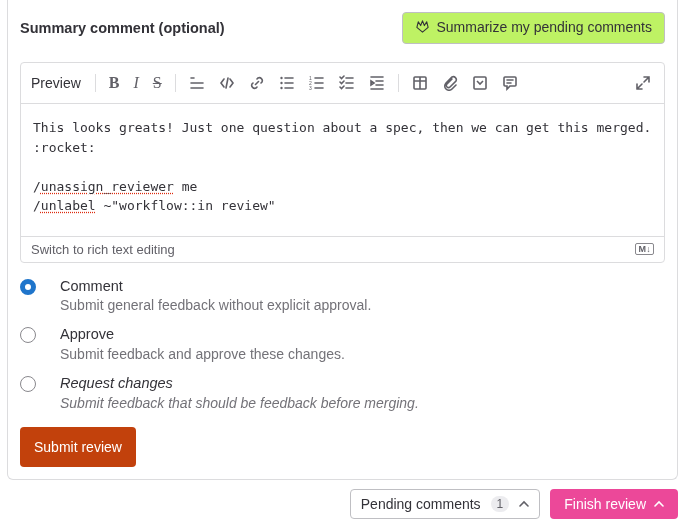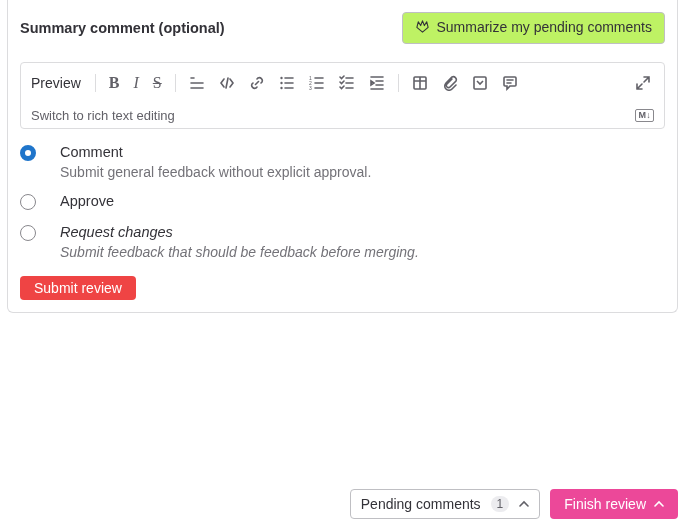--- a/index.html
+++ b/index.html
@@ -111,22 +111,22 @@
   .radio {
     width: 16px; height: 16px; border-radius: 50%;
     border: 1px solid #89888d; margin-top: 2px; flex-shrink: 0;
     display: inline-flex; align-items: center; justify-content: center;
     cursor: pointer;
   }
   .radio.checked { border: 5px solid #1f75cb; }
   .rlabel { font-size: 14.5px; color: #333238; line-height: 1.3; }
   .rdesc { font-size: 14px; color: #737278; margin-top: 2px; }
   .submit-btn {
-    background: #ef4444; color: #fff; border: none; border-radius: 4px;
-    padding: 4px 14px; font-size: 14px; font-weight: 500; cursor: pointer;
+    background: #c2410c; color: #fff; border: none; border-radius: 4px;
+    padding: 12px 14px; font-size: 14px; font-weight: 500; cursor: pointer;
   }
   .bottom-bar {
     position: absolute;
     right: 8px;
     bottom: 6px;
     display: flex;
     gap: 10px;
     align-items: center;
   }
   .pending-btn {
@@ -239,39 +239,46 @@
           </svg>
         </span>
       <span class="tb-spacer"></span>
       <span class="tb-item">
           <svg viewBox="0 0 16 16">
             <path d="M9 2h5v5M7 14H2V9M14 2l-5 5M2 14l5-5" stroke-linecap="round"></path>
           </svg>
         </span>
     </div>
 
+    <div class="textarea-wrap">
+      <div class="textarea" id="editor-content" contenteditable="true" style="">This looks greats! Just one question about a spec, then we can get this merged. :rocket:
+
+/<span class="sp">unassign_reviewer</span> me
+/<span class="sp">unlabel</span> ~"workflow::in review"</div>
+    </div>
 
     <div class="footer-bar">
       <span style="cursor:pointer">Switch to rich text editing</span>
       <span class="md-badge">M↓</span>
     </div>
   </div>
 
   <div class="radios" id="radios">
       <div class="radio-row">
         <span class="radio checked"></span>
         <span>
           <div class="rlabel">Comment</div>
           <div class="rdesc">Submit general feedback without explicit approval.</div>
         </span>
       </div>
       <div class="radio-row">
         <span class="radio"></span>
         <span>
           <div class="rlabel">Approve</div>
+          <div class="rdesc">Submit feedback and approve these changes.</div>
         </span>
       </div>
       <div class="radio-row">
         <span class="radio"></span>
         <span>
           <div class="rlabel">Request changes</div>
           <div class="rdesc">Submit feedback that should be feedback before merging.</div>
         </span>
       </div>
     </div>

